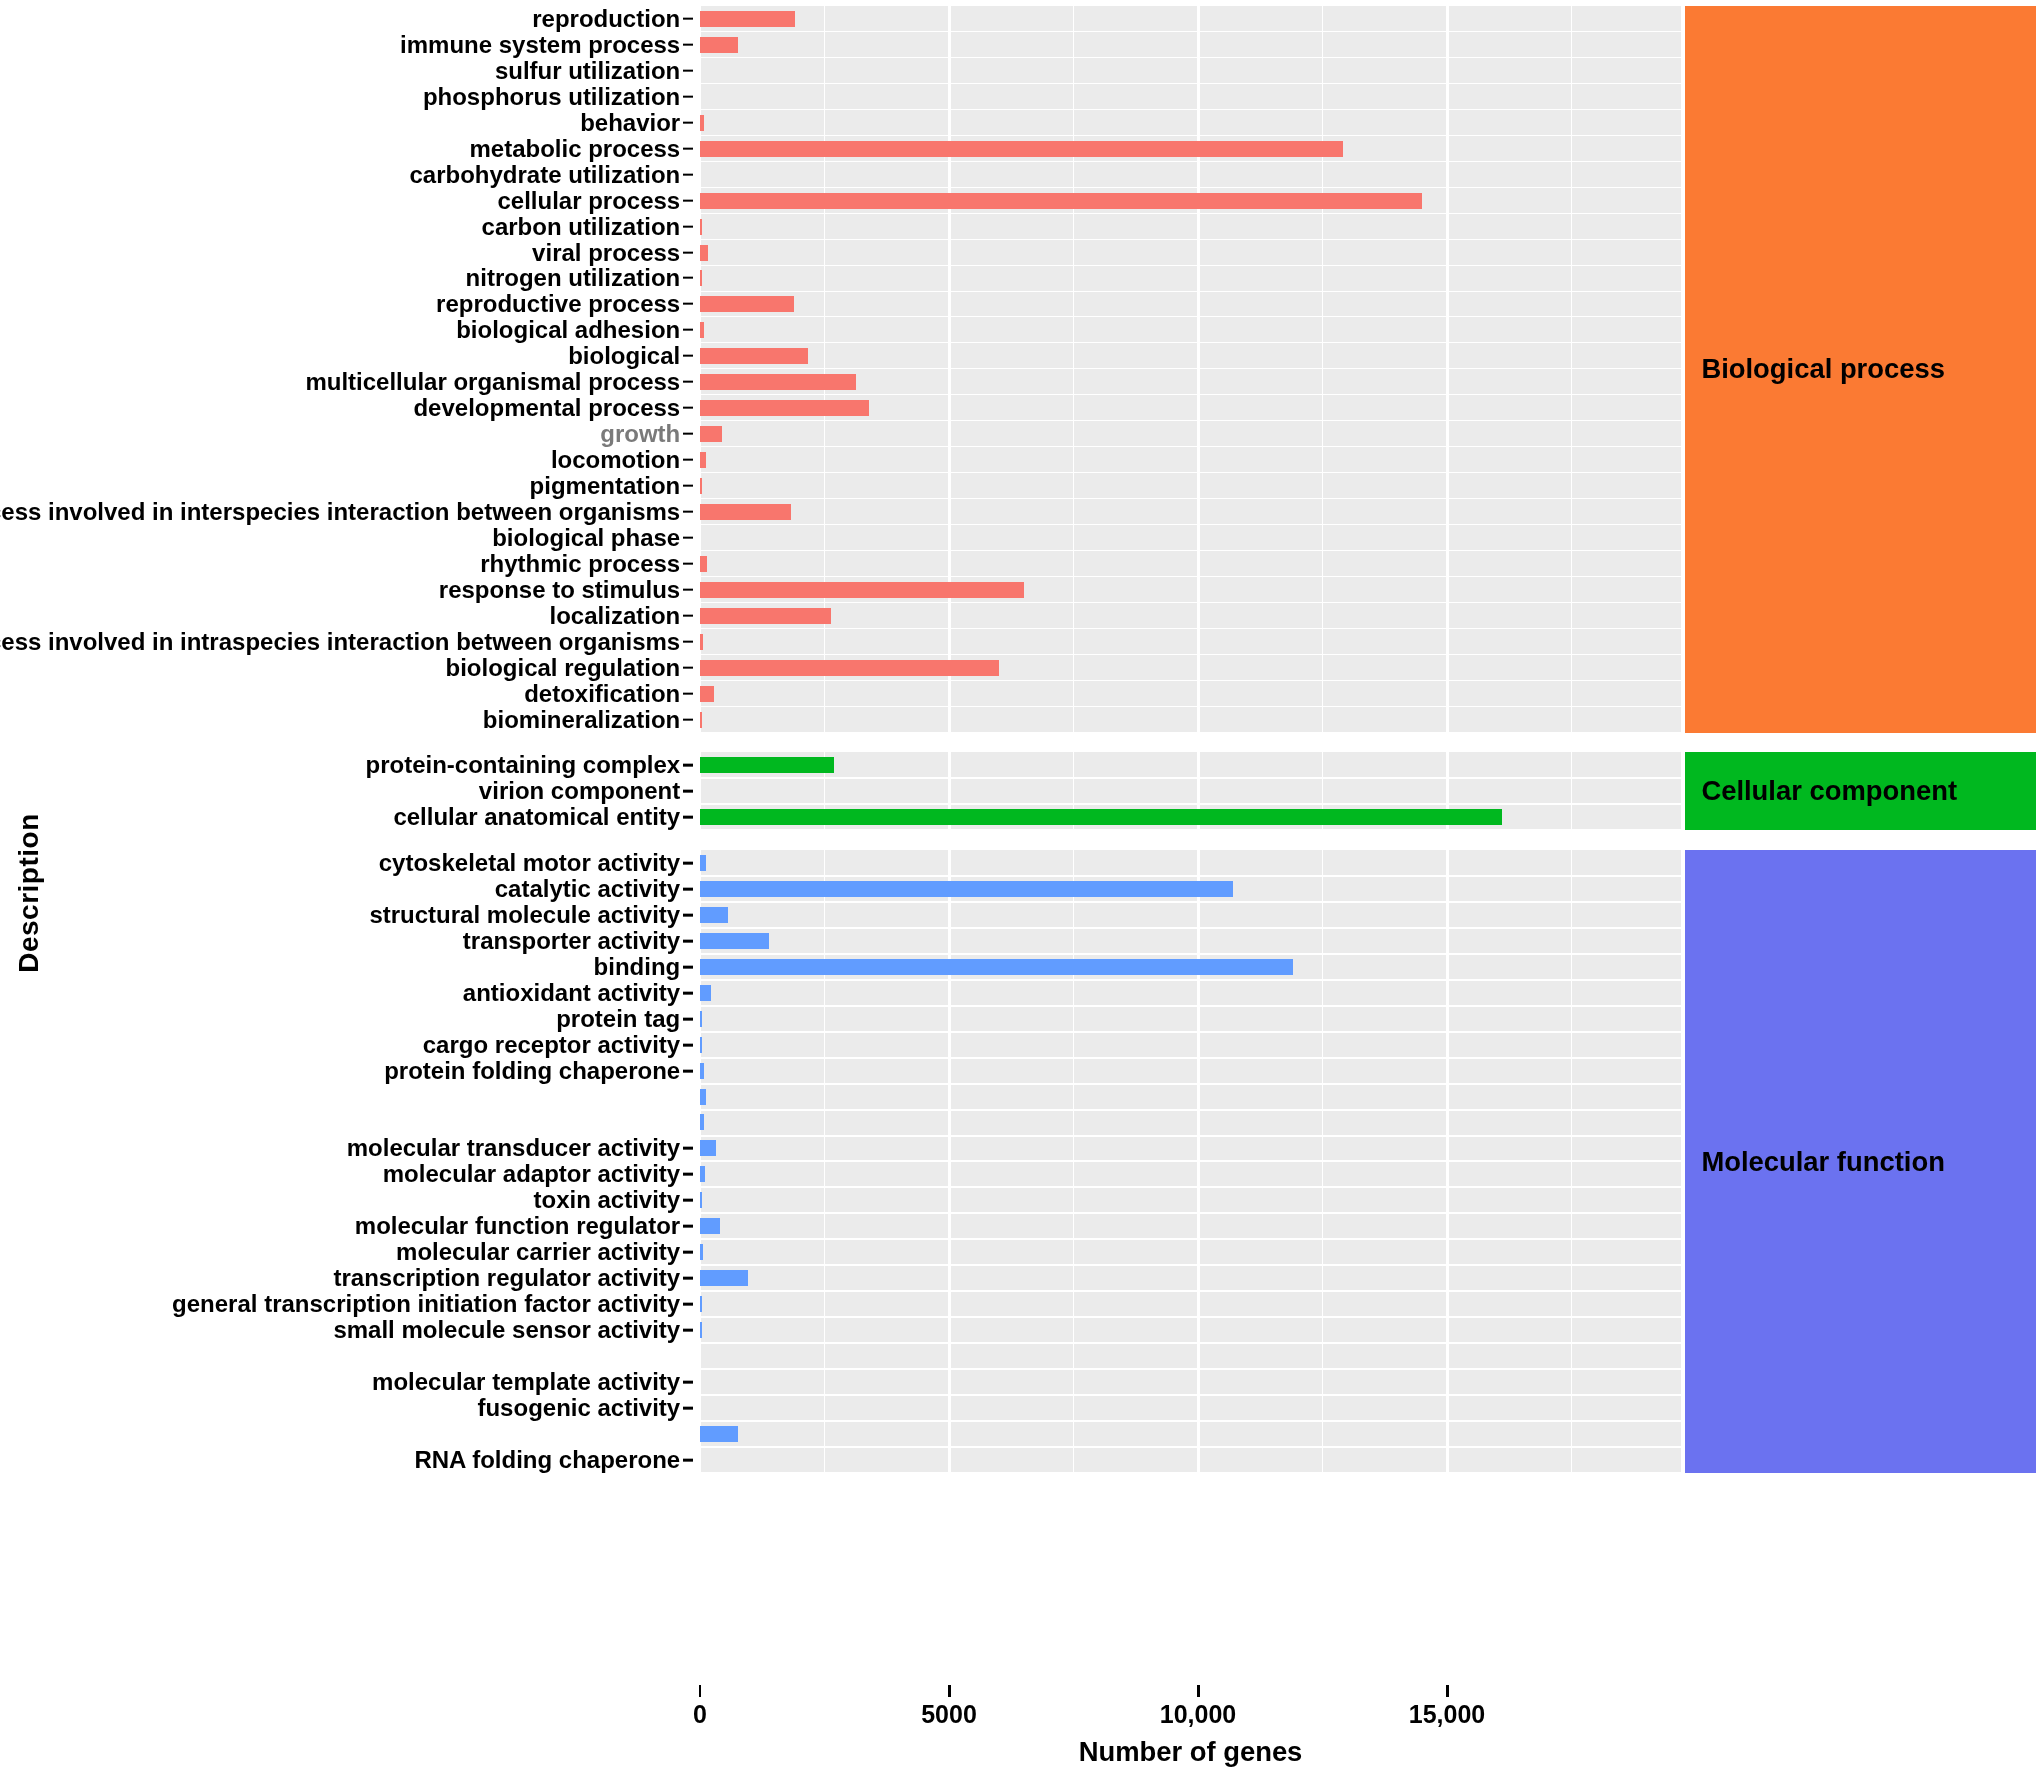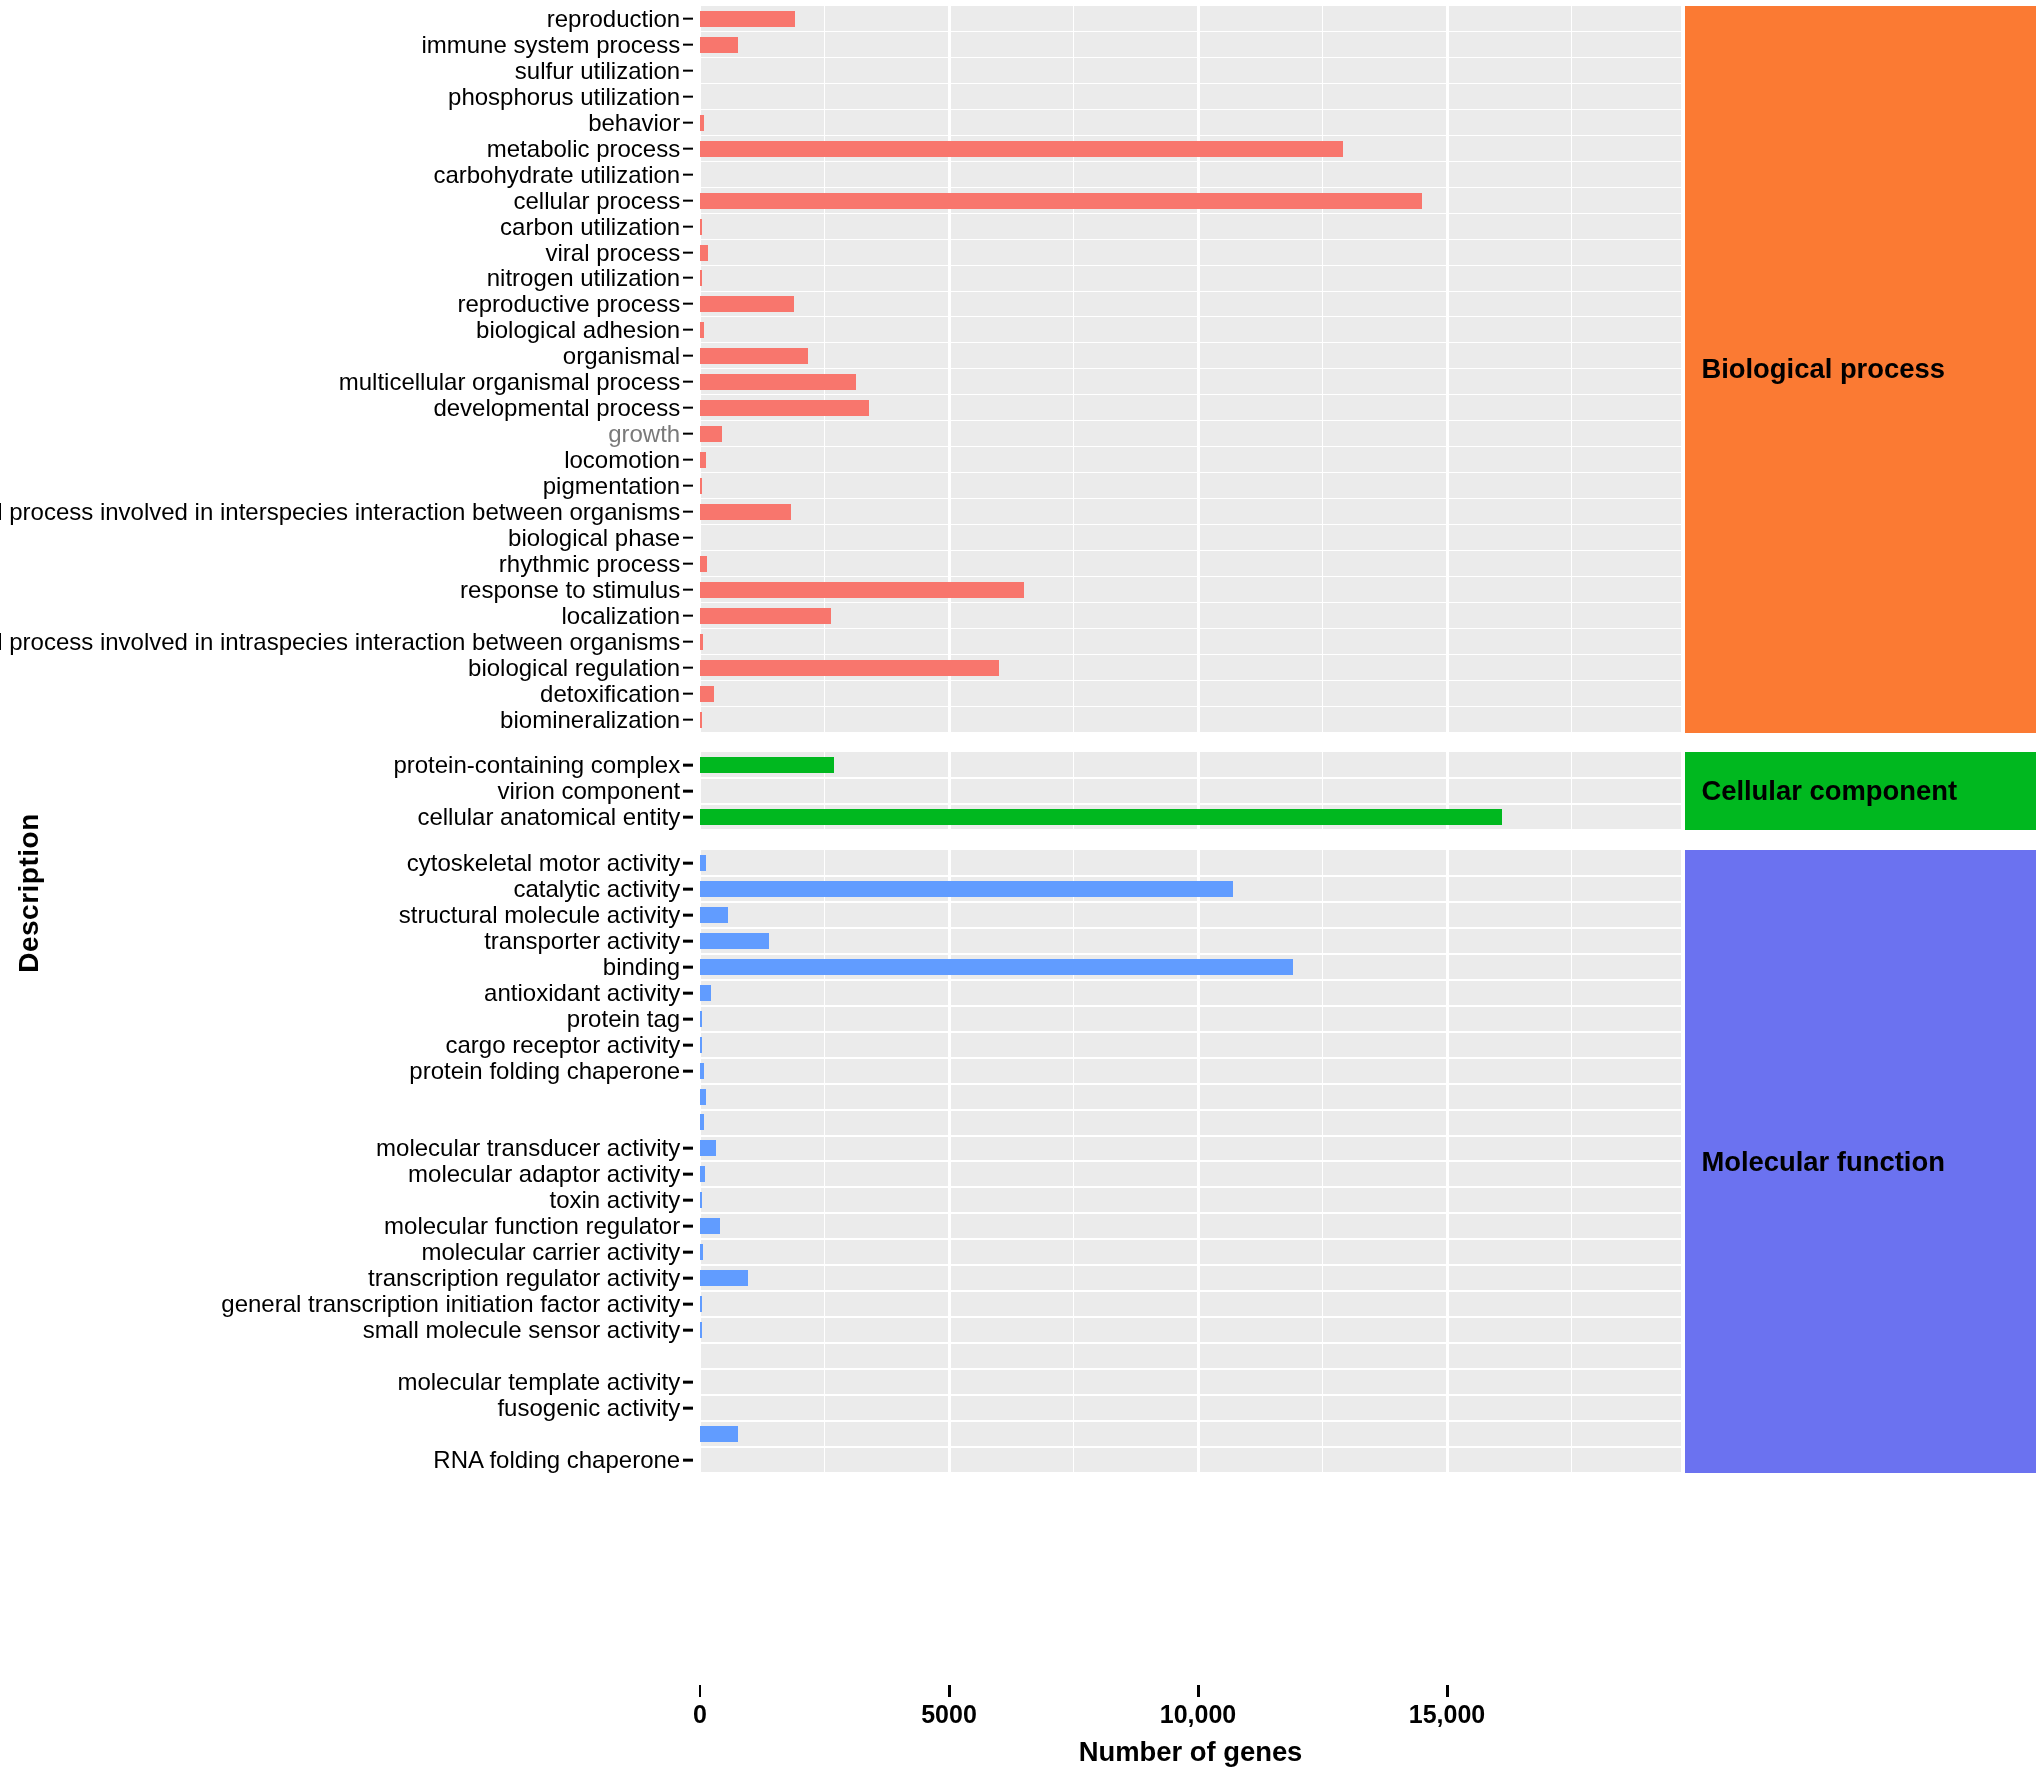--- a/index.html
+++ b/index.html
@@ -28,21 +28,21 @@
   }
 
   
   .gmaj{position:absolute;top:0;bottom:0;width:2.7px;background:#ffffff;}
   .grow{position:absolute;left:0;right:0;height:1.8px;background:#ffffff;}
 
   
   .row{position:absolute;left:0;width:100%;}
   .tick-label{
     position:absolute;right:12.8px;top:50%;transform:translateY(-50%);
-    font-size:24px;font-weight:normal;color:#000;white-space:nowrap;line-height:1;
+    font-size:24px;font-weight:bold;color:#000;white-space:nowrap;line-height:1;
   }
   .tick-label.muted{color:#7a7a7a;}
   .tick-mark{
     position:absolute;right:0;top:50%;transform:translateY(-50%);
     width:10px;height:2.7px;background:#000;
   }
   .bar{position:absolute;top:50%;transform:translateY(-50%);left:0;}
 
   
   .xaxis{position:absolute;left:700px;top:1685px;width:981px;height:53px;}
@@ -112,21 +112,21 @@
           </div>
           <div class="row" style="top: 285px; height: 26px;">
             <div class="tick-label">reproductive process</div>
             <div class="tick-mark"></div>
           </div>
           <div class="row" style="top: 311px; height: 26px;">
             <div class="tick-label">biological adhesion</div>
             <div class="tick-mark"></div>
           </div>
           <div class="row" style="top: 337px; height: 26px;">
-            <div class="tick-label">organismal</div>
+            <div class="tick-label">biological</div>
             <div class="tick-mark"></div>
           </div>
           <div class="row" style="top: 363px; height: 26px;">
             <div class="tick-label">multicellular organismal process</div>
             <div class="tick-mark"></div>
           </div>
           <div class="row" style="top: 389px; height: 26px;">
             <div class="tick-label">developmental process</div>
             <div class="tick-mark"></div>
           </div>

